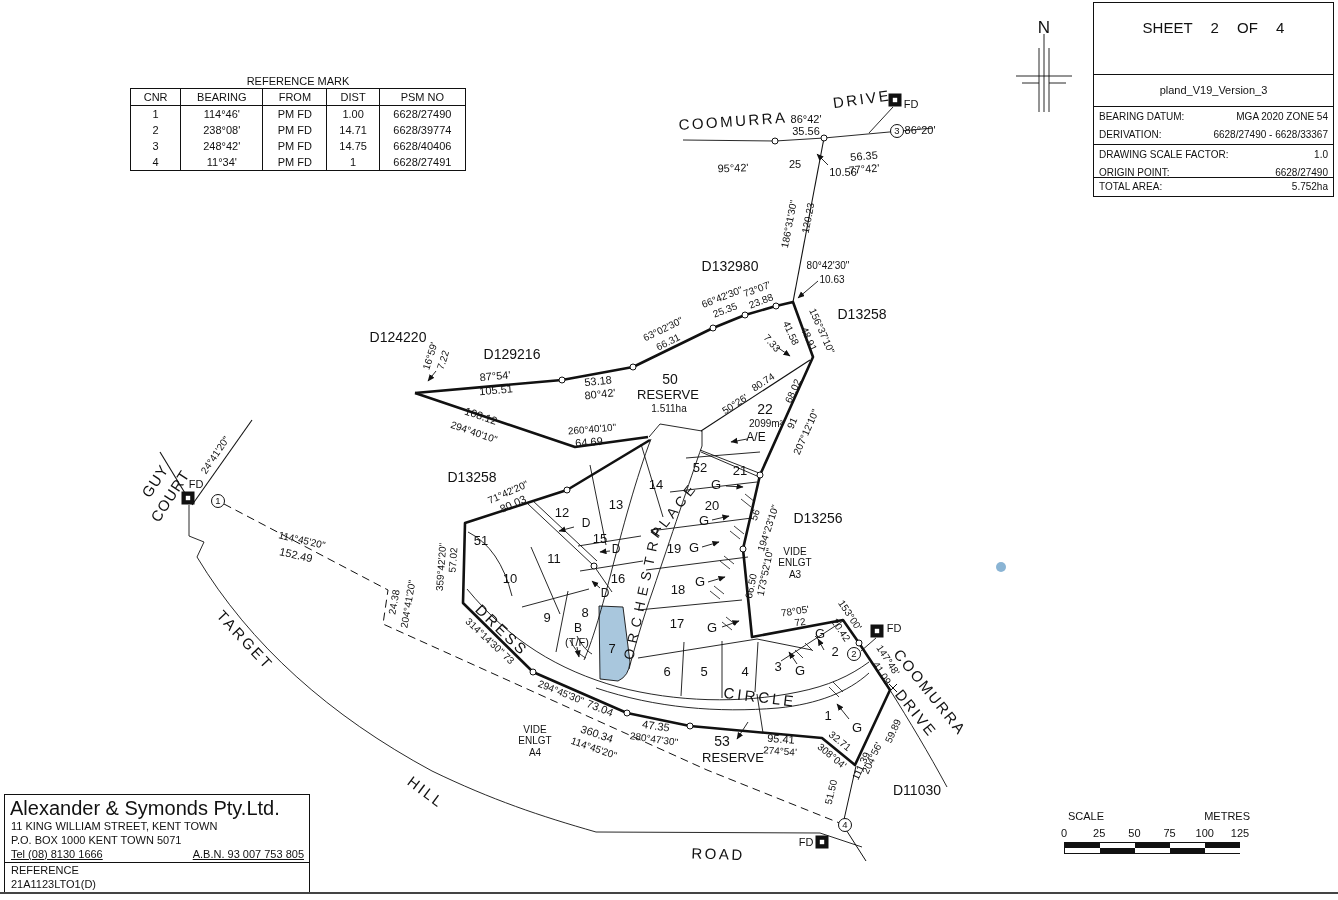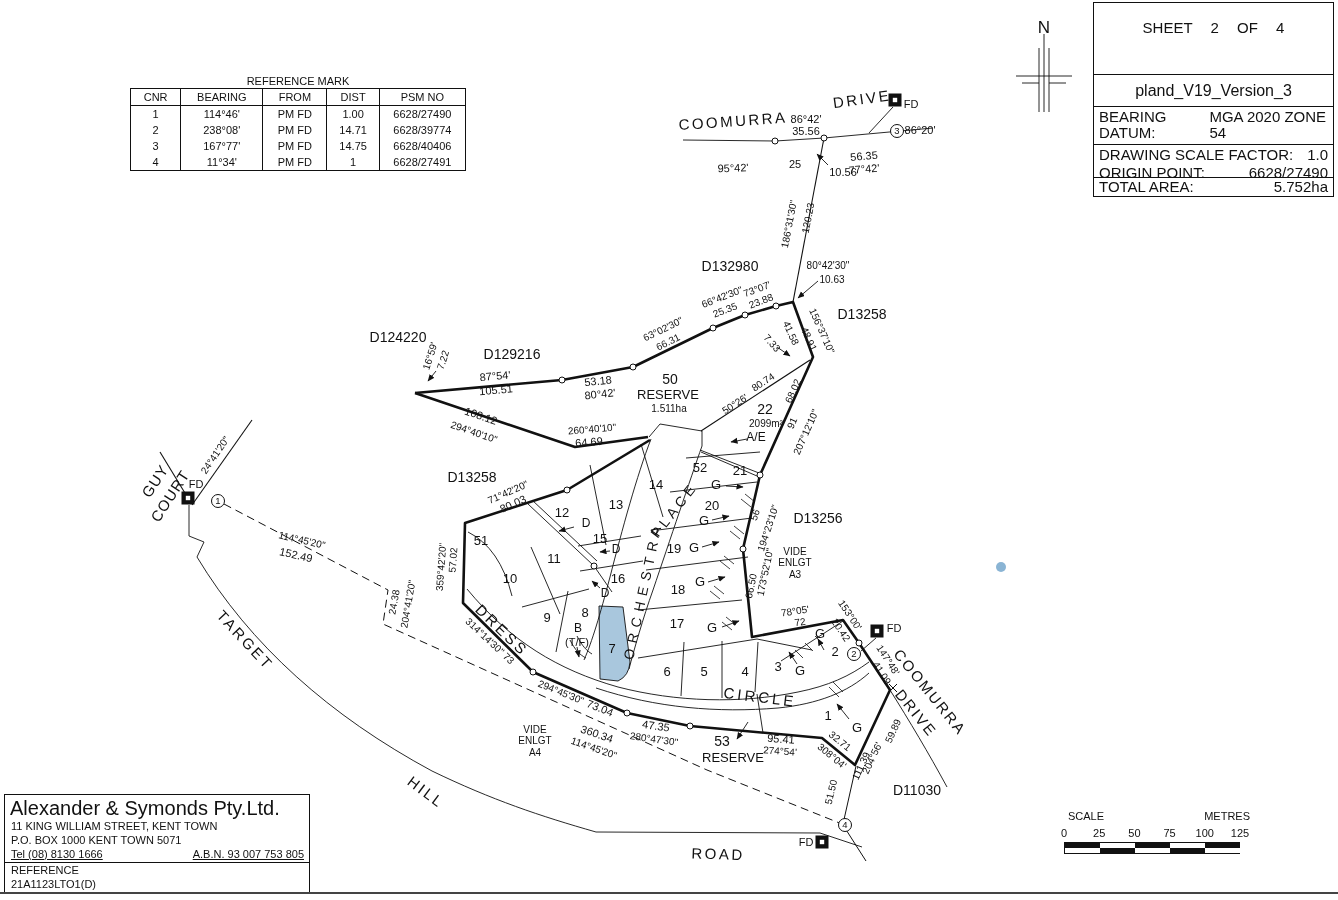--- a/index.html
+++ b/index.html
@@ -6,22 +6,22 @@
   #sheet{position:relative;width:1338px;height:900px;background:#ffffff;overflow:hidden;
          font-family:"Liberation Sans",sans-serif;color:#111;}
   svg{position:absolute;left:0;top:0;font-family:"Liberation Sans",sans-serif;}
   svg text{fill:#111;}
   
   #titleblock{position:absolute;left:1093px;top:2px;width:241px;height:195px;
               border:1.5px solid #111;box-sizing:border-box;background:#fff;}
   .tb-sec{box-sizing:border-box;border-bottom:1.2px solid #111;overflow:hidden;}
   .tb-plan{font-size:31px;text-align:center;line-height:40px;letter-spacing:1px;}
   .tb-sheetrow{font-size:15px;text-align:center;word-spacing:14px;line-height:26px;margin-top:12px;}
-  .tb-version{font-size:16px;text-align:center;line-height:31px;}
-  .tb-kv{display:flex;justify-content:space-between;font-size:15px;line-height:16px;padding:2px 5px 0 5px;}
+  .tb-version{font-size:11px;text-align:center;line-height:31px;}
+  .tb-kv{display:flex;justify-content:space-between;font-size:10px;line-height:16px;padding:2px 5px 0 5px;}
   
   #reftable{position:absolute;left:130px;top:75px;width:336px;}
   #reftable .rt-title{font-size:11px;text-align:center;margin-bottom:1px;}
   #reftable table{border-collapse:collapse;width:100%;font-size:11px;}
   #reftable th,#reftable td{border:1px solid #111;text-align:center;padding:0;height:16px;font-weight:normal;}
   #reftable td{border-top:none;border-bottom:none;}
   #reftable tr:last-child td{border-bottom:1px solid #111;}
   .rt-c0{width:50px;}.rt-c1{width:82px;}.rt-c2{width:64px;}.rt-c3{width:52px;}.rt-c4{width:86px;}
   
   #surveyor{position:absolute;left:4px;top:794px;width:306px;height:99px;
@@ -421,21 +421,21 @@
           </tr>
           <tr>
             <td>2</td>
             <td>238°08'</td>
             <td>PM FD</td>
             <td>14.71</td>
             <td>6628/39774</td>
           </tr>
           <tr>
             <td>3</td>
-            <td>167°77'</td>
+            <td>248°42'</td>
             <td>PM FD</td>
             <td>14.75</td>
             <td>6628/40406</td>
           </tr>
           <tr>
             <td>4</td>
             <td>11°34'</td>
             <td>PM FD</td>
             <td>1</td>
             <td>6628/27491</td>

